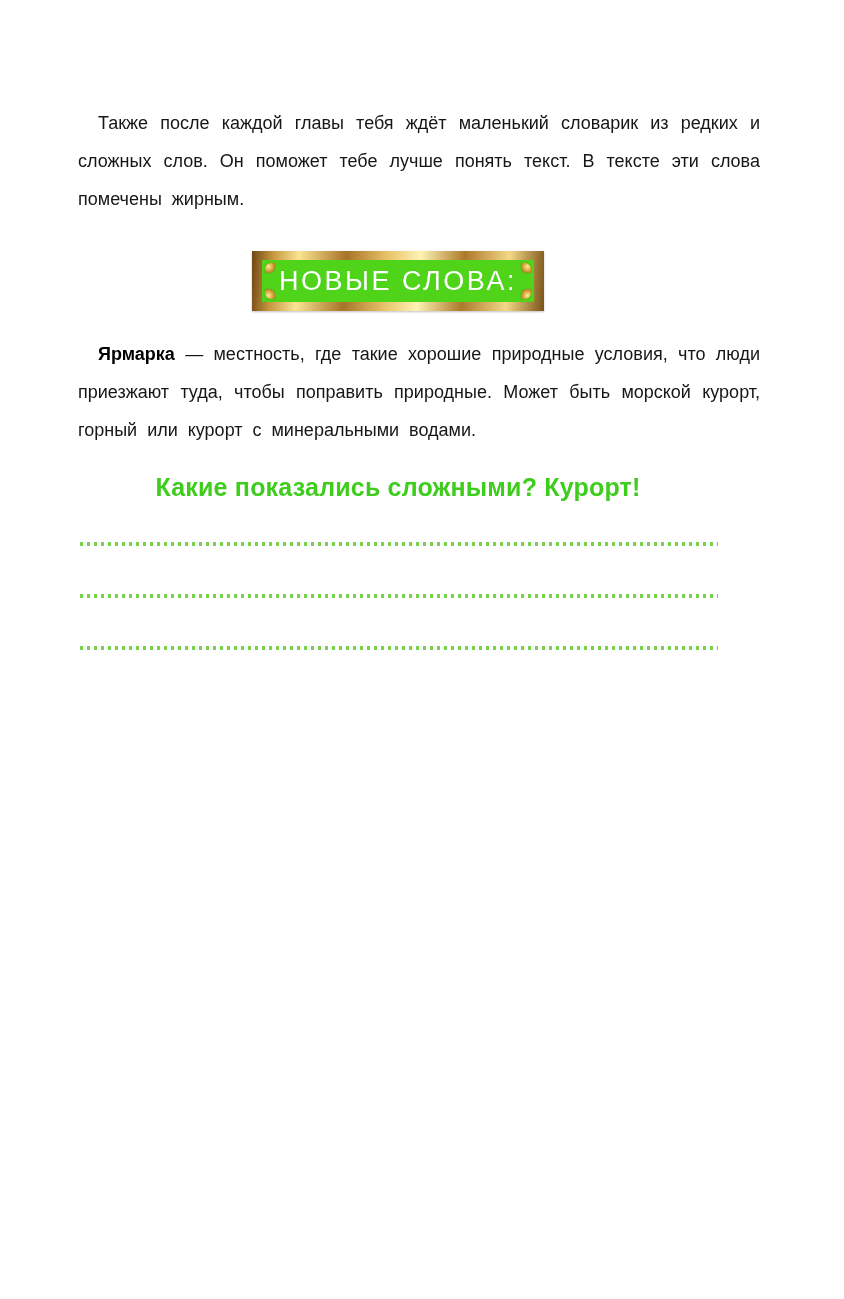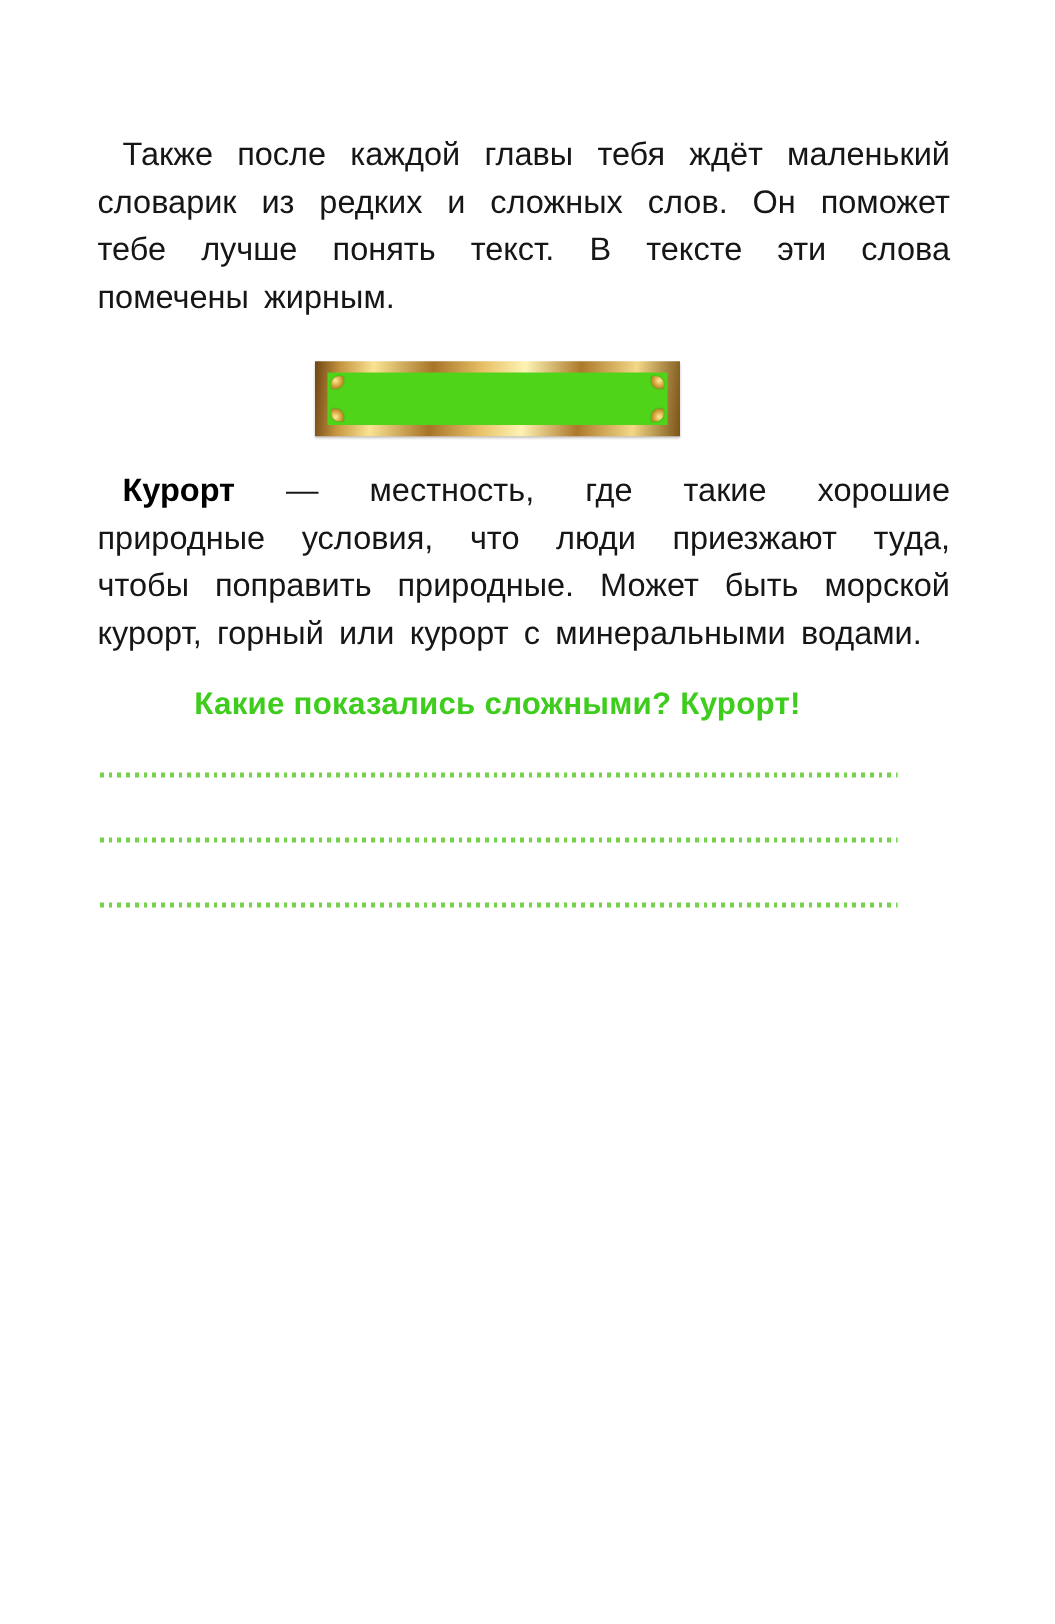--- a/index.html
+++ b/index.html
@@ -8,21 +8,21 @@
     width:844px; height:1299px;
     background:#ffffff;
     position:relative;
     font-family:"Liberation Sans", sans-serif;
     overflow:hidden;
     margin:0 auto;
   }
   .content { position:absolute; left:78px; top:104px; width:682px; }
 
   .body-par {
-    font-size:26px;
+    font-size:18px;
     line-height:38px;
     color:#161616;
     text-align:justify;
     text-indent:20px;
     word-spacing:5px;
   }
   .term { font-weight:bold; color:#000; }
 
   
   .center-col { width:640px; }
@@ -98,26 +98,27 @@
 
     <p class="body-par">Также после каждой главы тебя ждёт маленький словарик из редких и сложных слов. Он поможет тебе лучше понять текст. В тексте эти слова помечены жирным.</p>
 
     <div class="center-col">
       <div class="banner-outer">
         <div class="banner-inner">
           <span class="orn tl"></span>
           <span class="orn tr"></span>
           <span class="orn bl"></span>
           <span class="orn br"></span>
+          <span class="banner-title">НОВЫЕ СЛОВА:</span>
         </div>
       </div>
     </div>
 
     <div class="defs">
-      <p class="body-par"><b class="term">Курорт</b> <span>— местность, где такие хорошие природные условия, что люди приезжают туда, чтобы поправить природные. Может быть морской курорт, горный или курорт с минеральными водами.</span></p>
+      <p class="body-par"><b class="term">Ярмарка</b> <span>— местность, где такие хорошие природные условия, что люди приезжают туда, чтобы поправить природные. Может быть морской курорт, горный или курорт с минеральными водами.</span></p>
     </div>
 
     <div class="prompt">
       <div>Какие показались сложными? Курорт!</div>
     </div>
 
     <div class="writing">
         <div class="dotline"></div>
         <div class="dotline"></div>
         <div class="dotline"></div>

